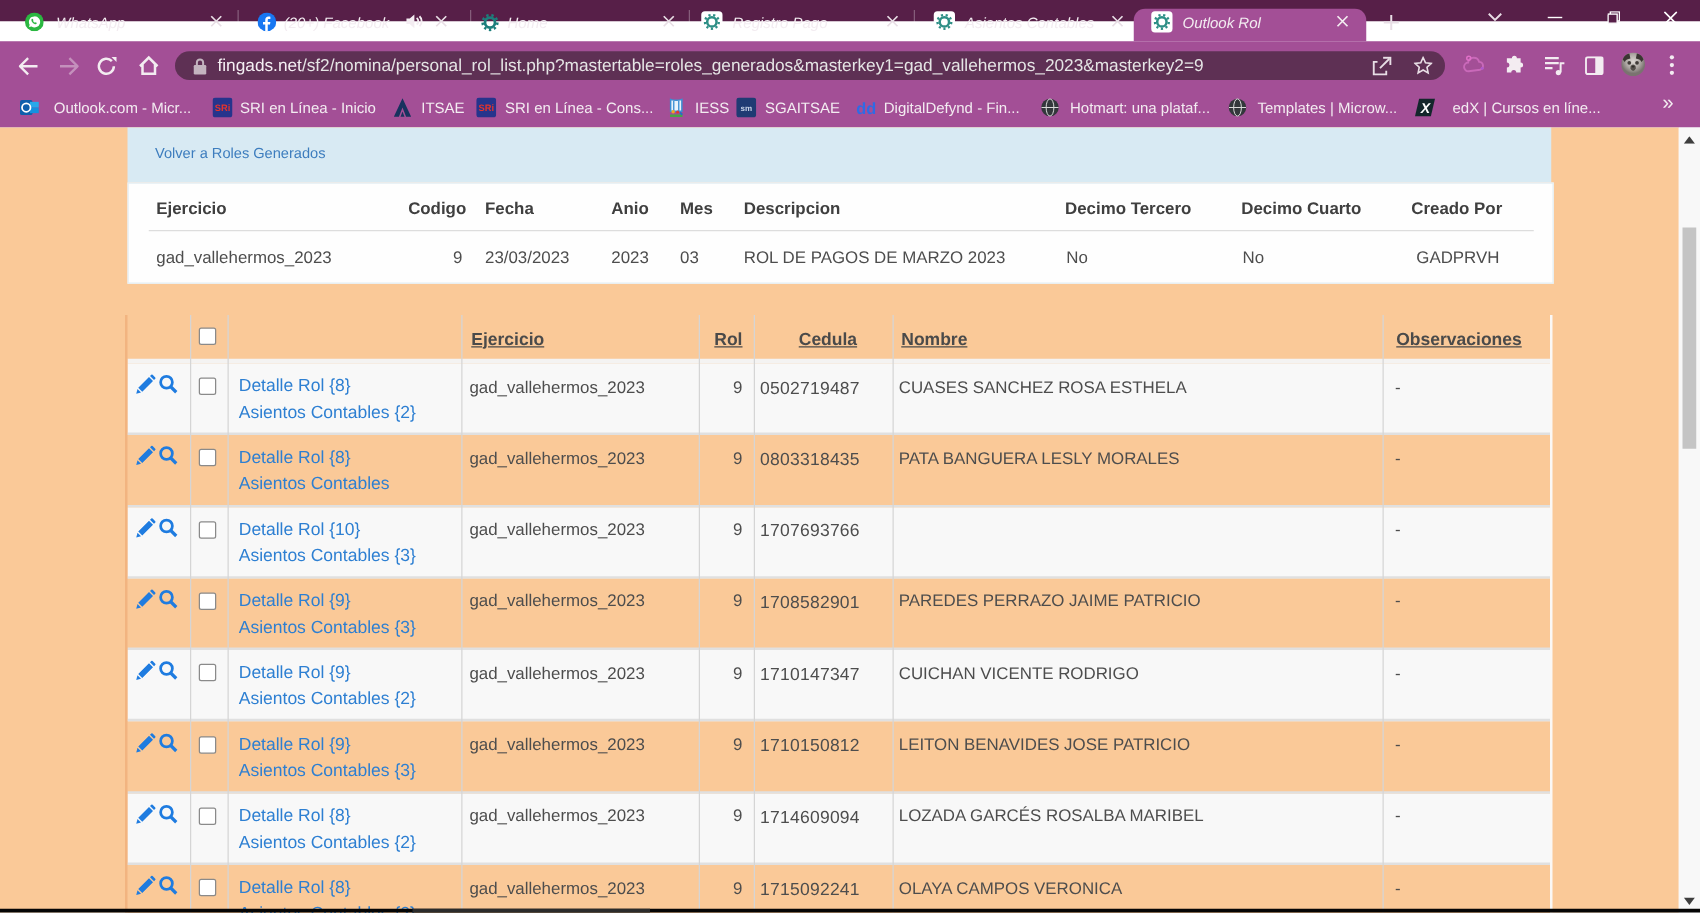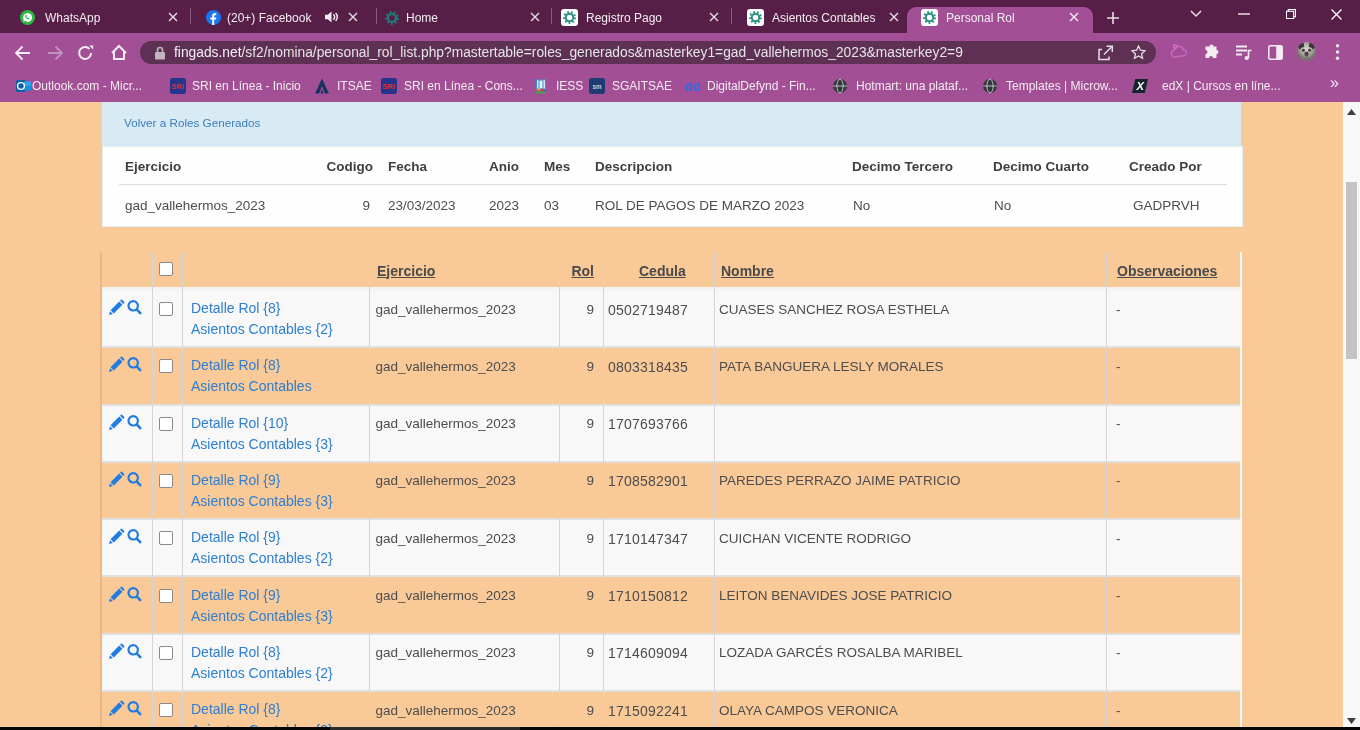--- a/index.html
+++ b/index.html
@@ -1,19 +1,19 @@
 <!DOCTYPE html>
 <html><head>
 <meta charset="utf-8">
 <style>
 * { margin:0; padding:0; box-sizing:border-box; }
 html,body { width:1360px; height:730px; overflow:hidden; font-family:"Liberation Sans", sans-serif; }
 .abs { position:absolute; }
 
-#tabstrip { position:absolute; left:0; top:0; width:1360px; height:33px; background:#571F48; }
+#tabstrip { position:absolute; left:0; top:0; width:1360px; height:17px; background:#571F48;font-style:italic; }
 .tabtxt { position:absolute; top:11px; font-size:12px; color:#F3ECF1; white-space:nowrap; }
 .tdiv { position:absolute; top:8px; width:1px; height:16px; background:rgba(255,255,255,0.28); }
 #activetab { position:absolute; left:907px; top:7px; width:186px; height:26px; background:#A34F96; border-radius:9px 9px 0 0; }
 #toolbar { position:absolute; left:0; top:33px; width:1360px; height:35px; background:#A34F96; }
 #bookbar { position:absolute; left:0; top:68px; width:1360px; height:34px; background:#A34F96; }
 #urlpill { position:absolute; left:140px; top:8px; width:1016px; height:23px; background:#5E3054; border-radius:12px; }
 .bkitem { position:absolute; top:11px; height:16px; white-space:nowrap; color:#F3ECF1; font-size:12px; }
 .bkico { position:absolute; top:-1px; width:16px; height:16px; }
 
 #page { position:absolute; left:0; top:102px; width:1343px; height:628px; background:#FAC998; }
@@ -92,21 +92,21 @@
   <div class="tabtxt" style="left:772px">Asientos Contables</div>
   <svg class="abs" style="left:889px;top:12px" width="10" height="10" viewBox="0 0 10 10">
       <path d="M1 1 L9 9 M9 1 L1 9" stroke="#E8DEE5" stroke-width="1.4"></path>
     </svg>
 
   <div class="abs" style="left:921px;top:9px;width:17px;height:17px;background:#fff;border-radius:3px"></div>
   <svg class="abs" style="left:922px;top:10px" width="15" height="15" viewBox="0 0 16 16">
       <circle cx="8" cy="8" r="4" fill="none" stroke="#2E8F86" stroke-width="2.2"></circle>
       <circle cx="8" cy="8" r="5.9" fill="none" stroke="#2E8F86" stroke-width="2" stroke-dasharray="1.9 2.2"></circle>
     </svg>
-  <div class="tabtxt" style="left:946px">Personal Rol</div>
+  <div class="tabtxt" style="left:946px">Outlook Rol</div>
   <svg class="abs" style="left:1069px;top:12px" width="10" height="10" viewBox="0 0 10 10">
       <path d="M1 1 L9 9 M9 1 L1 9" stroke="#F3ECF1" stroke-width="1.4"></path>
     </svg>
 
   <svg class="abs" style="left:1106px;top:11px" width="14" height="14" viewBox="0 0 14 14">
       <path d="M7 1 V13 M1 7 H13" stroke="#E8DEE5" stroke-width="1.6"></path>
     </svg>
 
   <svg class="abs" style="left:1190px;top:10px" width="12" height="8" viewBox="0 0 12 8">
       <path d="M1 1 L6 6 L11 1" stroke="#E8DEE5" stroke-width="1.5" fill="none"></path>
@@ -193,21 +193,21 @@
       <circle cx="2.5" cy="15.2" r="1.7" fill="#F3ECF1"></circle>
     </svg>
 </div>
 
 <div id="bookbar">
   <div class="bkitem" style="left:16px"><svg class="bkico" width="16" height="16" viewBox="0 0 16 16">
         <rect x="0" y="2" width="10" height="12" rx="1.5" fill="#0E5FAC"></rect>
         <rect x="8" y="3.5" width="7" height="4.5" fill="#28A8EA"></rect>
         <rect x="8" y="8" width="7" height="4.5" fill="#1490DF"></rect>
         <circle cx="5" cy="8" r="3.4" fill="#0E5FAC" stroke="#fff" stroke-width="1.4"></circle>
-      </svg><span style="margin-left:16px">Outlook.com - Micr...</span></div>
+      </svg><span style="margin-left:27px">Outlook.com - Micr...</span></div>
   <div class="bkitem" style="left:170px"><svg class="bkico" width="15" height="15" viewBox="0 0 15 15">
         <rect width="15" height="15" rx="2.5" fill="#26348C"></rect>
         <text x="7.5" y="10.5" font-size="7" font-weight="bold" fill="#E5342C" text-anchor="middle" font-family="Liberation Sans">SRi</text>
       </svg><span style="margin-left:22px">SRI en Línea - Inicio</span></div>
   <div class="bkitem" style="left:314px"><svg class="bkico" width="15" height="15" viewBox="0 0 15 15">
         <path d="M7.5 0.5 L14 14.5 H10.2 L7.5 7.5 L4.8 14.5 H1 z" fill="#17325E"></path>
         <path d="M7.5 10.5 L9 14.5 H6 z" fill="#17325E"></path>
       </svg><span style="margin-left:23px">ITSAE</span></div>
   <div class="bkitem" style="left:381px"><svg class="bkico" width="15" height="15" viewBox="0 0 15 15">
         <rect width="15" height="15" rx="2.5" fill="#26348C"></rect>

